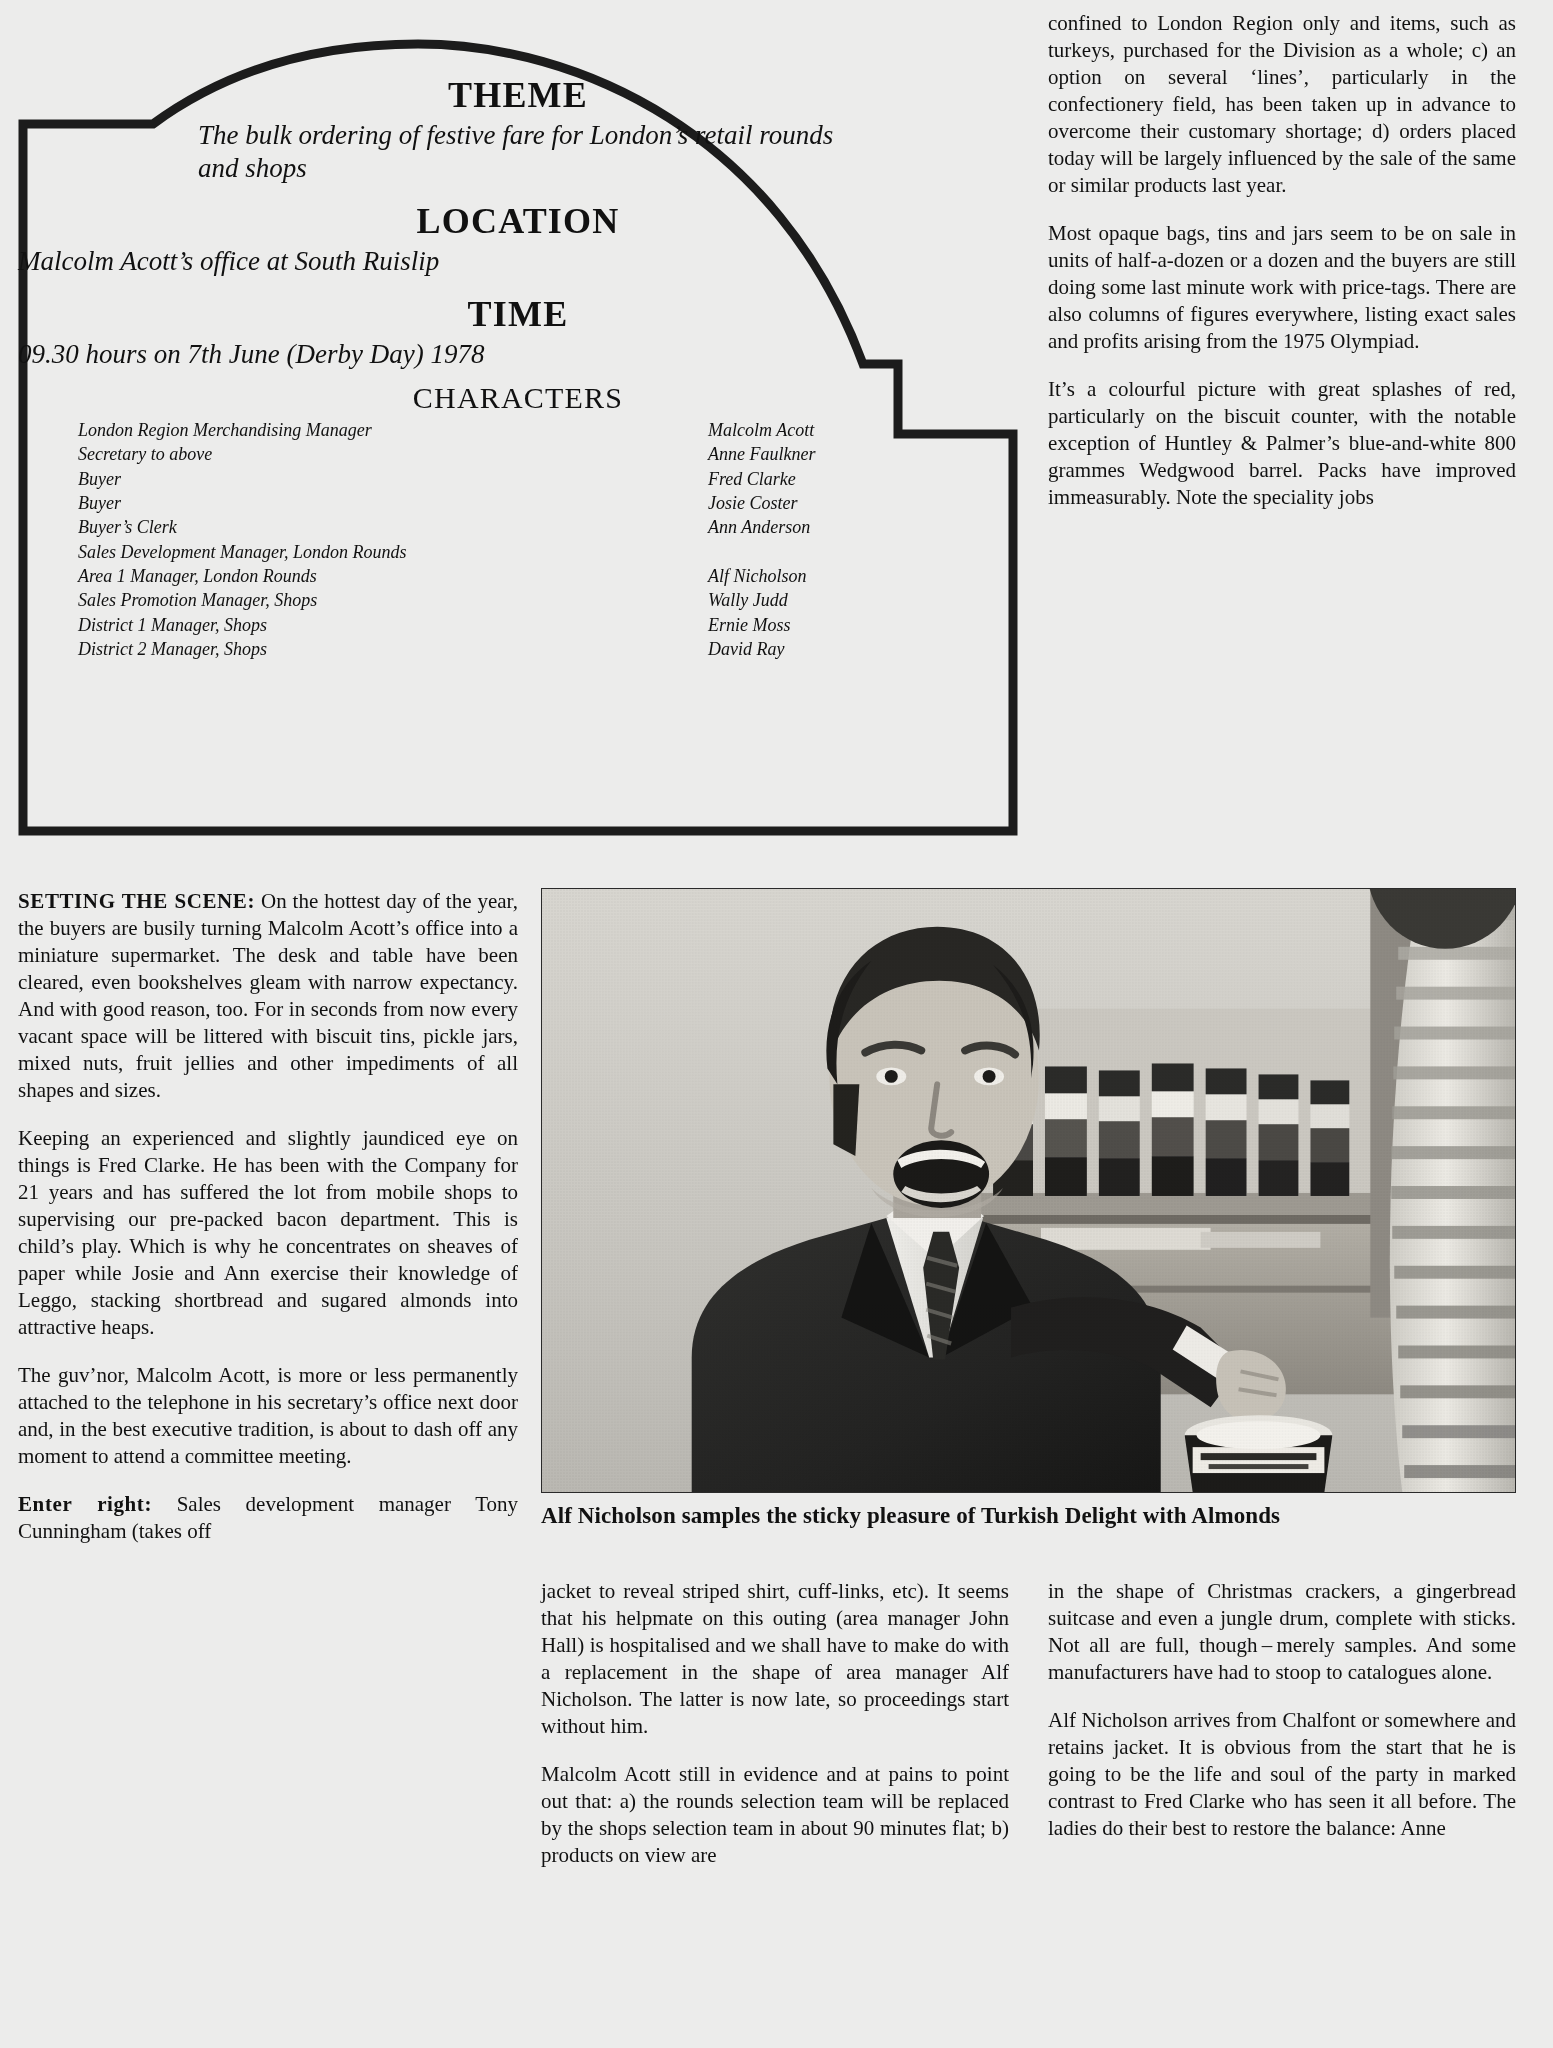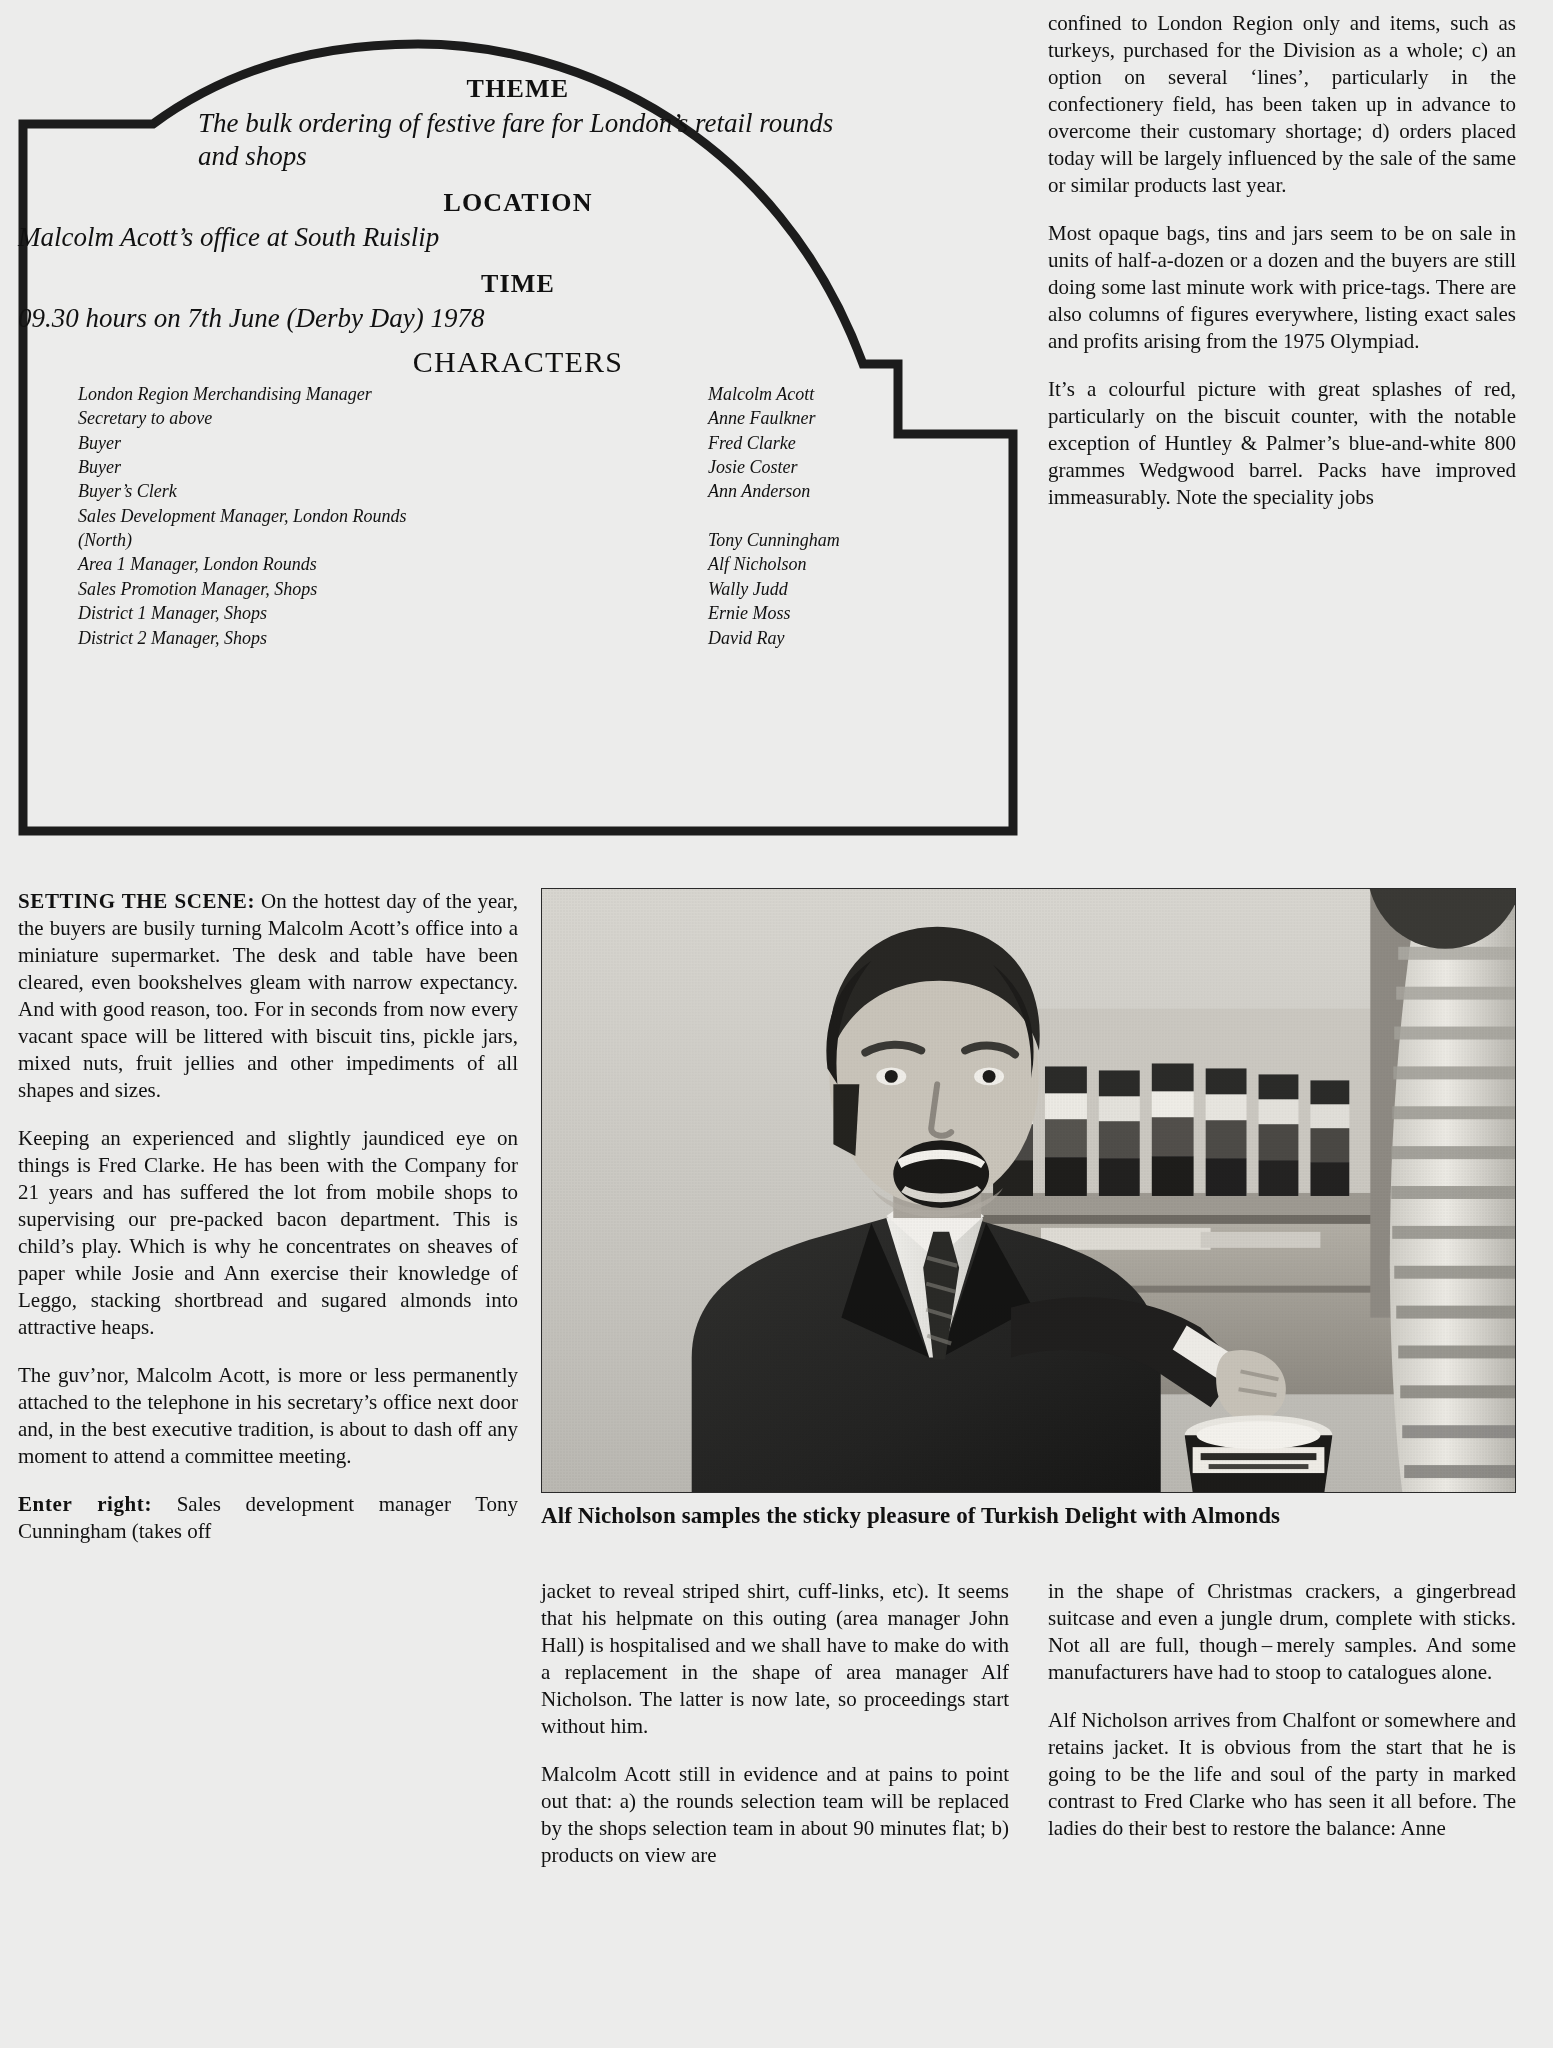--- a/index.html
+++ b/index.html
@@ -43,21 +43,21 @@
     left: 0; top: 0;
     width: 1000px;
     height: 822px;
     padding: 0;
     box-sizing: border-box;
   }
 
   .pb-heading {
     text-align: center;
     font-weight: bold;
-    font-size: 26px;
+    font-size: 36px;
     letter-spacing: 1.2px;
     font-family: "Liberation Serif", "DejaVu Serif", serif;
   }
   .pb-sub {
     text-align: left;
     font-style: italic;
     font-size: 27px;
     line-height: 1.22;
   }
 
@@ -193,24 +193,20 @@
                 <td class="role">Buyer</td>
                 <td class="who">Josie Coster</td>
               </tr>
               <tr>
                 <td class="role">Buyer’s Clerk</td>
                 <td class="who">Ann Anderson</td>
               </tr>
               <tr>
                 <td class="role">Sales Development Manager, London Rounds</td>
                 <td class="who"></td>
-              </tr>
-              <tr>
-                <td class="role">(North)</td>
-                <td class="who">Tony Cunningham</td>
               </tr>
               <tr>
                 <td class="role">Area 1 Manager, London Rounds</td>
                 <td class="who">Alf Nicholson</td>
               </tr>
               <tr>
                 <td class="role">Sales Promotion Manager, Shops</td>
                 <td class="who">Wally Judd</td>
               </tr>
               <tr>

